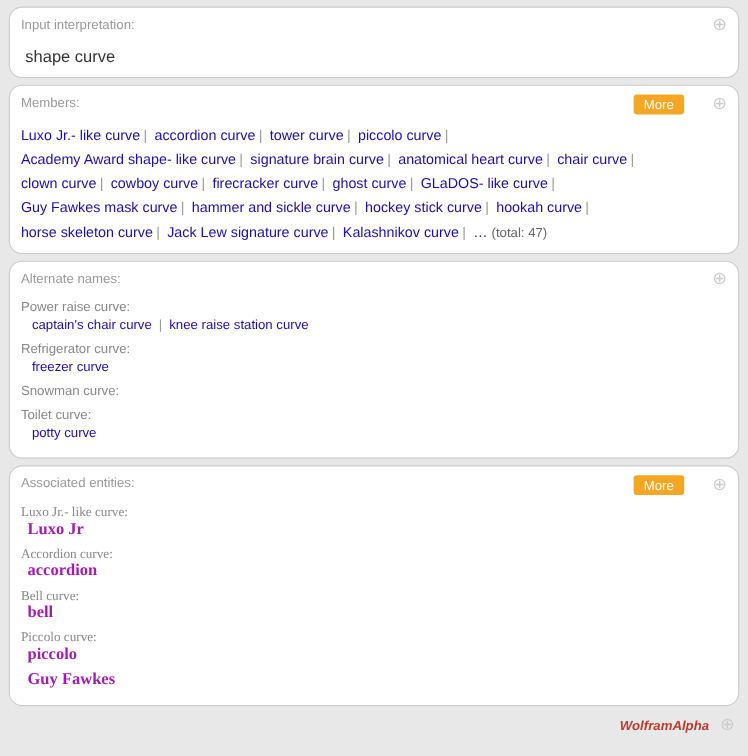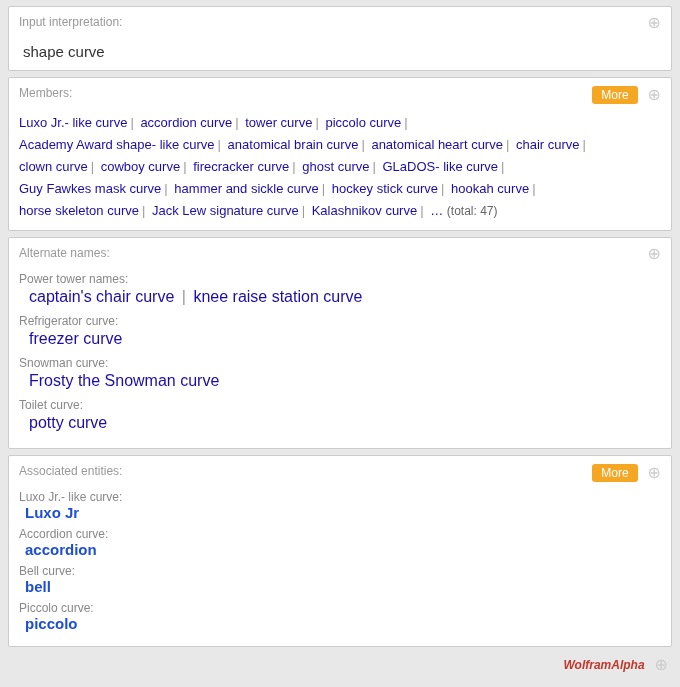--- a/index.html
+++ b/index.html
@@ -11,21 +11,21 @@
       width: 680px;
       min-height: 687px;
     }
 
     .section {
       background: #fff;
       border: 1px solid #ccc;
       margin: 6px 8px;
       padding: 8px 10px;
       position: relative;
-      border-radius: 2px;
+      border-radius: 12px;
     }
 
     .section-title {
       font-size: 12px;
       color: #999;
       margin-bottom: 6px;
     }
 
     .section-header {
       display: flex;
@@ -49,21 +49,21 @@
       color: #ccc;
       font-size: 16px;
       cursor: pointer;
       margin-left: 6px;
       line-height: 1;
     }
 
     .top-right {
       display: flex;
       align-items: center;
-      gap: 4px;
+      gap: 20px;
     }
 
     
     .input-value {
       font-size: 15px;
       color: #333;
       padding: 2px 0 2px 4px;
     }
 
     
@@ -90,42 +90,43 @@
     
     .alt-group {
       margin-bottom: 8px;
     }
     .alt-group-label {
       font-size: 12px;
       color: #888;
       margin-bottom: 2px;
     }
     .alt-group-values {
-      font-size: 16px;
+      font-size: 12px;
       color: #1a0dab;
       padding-left: 10px;
     }
     .alt-group-values a {
       color: #1a0dab;
       text-decoration: none;
       cursor: pointer;
     }
 
     
     .entity-group {
       margin-bottom: 6px;
+      font-family: Liberation Serif, serif;
     }
     .entity-label {
       font-size: 12px;
       color: #888;
     }
     .entity-value {
       font-size: 15px;
       font-weight: bold;
-      color: #1d4ed8;
+      color: #a21caf;
       padding-left: 6px;
     }
 
     
     .footer {
       text-align: right;
       padding: 4px 12px 6px;
       font-size: 12px;
       color: #999;
       display: flex;
@@ -157,21 +158,21 @@
       <button class="more-btn">More</button>
       <span class="plus-icon">⊕</span>
     </div>
   </div>
   <div class="members-text">
     <a>Luxo Jr.- like curve</a><span class="sep">|</span>
     <a>accordion curve</a><span class="sep">|</span>
     <a>tower curve</a><span class="sep">|</span>
     <a>piccolo curve</a><span class="sep">|</span><br>
     <a>Academy Award shape- like curve</a><span class="sep">|</span>
-    <a>anatomical brain curve</a><span class="sep">|</span>
+    <a>signature brain curve</a><span class="sep">|</span>
     <a>anatomical heart curve</a><span class="sep">|</span>
     <a>chair curve</a><span class="sep">|</span><br>
     <a>clown curve</a><span class="sep">|</span>
     <a>cowboy curve</a><span class="sep">|</span>
     <a>firecracker curve</a><span class="sep">|</span>
     <a>ghost curve</a><span class="sep">|</span>
     <a>GLaDOS- like curve</a><span class="sep">|</span><br>
     <a>Guy Fawkes mask curve</a><span class="sep">|</span>
     <a>hammer and sickle curve</a><span class="sep">|</span>
     <a>hockey stick curve</a><span class="sep">|</span>
@@ -184,40 +185,37 @@
   </div>
 </div>
 
 <div class="section">
   <div class="section-header">
     <span class="section-title">Alternate names:</span>
     <span class="plus-icon">⊕</span>
   </div>
 
   <div class="alt-group">
-    <div class="alt-group-label">Power tower names:</div>
+    <div class="alt-group-label">Power raise curve:</div>
     <div class="alt-group-values">
       <a>captain's chair curve</a>
       <span class="sep">|</span>
       <a>knee raise station curve</a>
     </div>
   </div>
 
   <div class="alt-group">
     <div class="alt-group-label">Refrigerator curve:</div>
     <div class="alt-group-values">
       <a>freezer curve</a>
     </div>
   </div>
 
   <div class="alt-group">
     <div class="alt-group-label">Snowman curve:</div>
-    <div class="alt-group-values">
-      <a>Frosty the Snowman curve</a>
-    </div>
   </div>
 
   <div class="alt-group">
     <div class="alt-group-label">Toilet curve:</div>
     <div class="alt-group-values">
       <a>potty curve</a>
     </div>
   </div>
 </div>
 
@@ -244,19 +242,20 @@
     <div class="entity-label">Bell curve:</div>
     <div class="entity-value">bell</div>
   </div>
 
   <div class="entity-group">
     <div class="entity-label">Piccolo curve:</div>
     <div class="entity-value">piccolo</div>
   </div>
 
   <div class="entity-group">
+    <div class="entity-value">Guy Fawkes</div>
   </div>
 </div>
 
 <div class="footer">
   <span class="wolfram-alpha">WolframAlpha</span>
   <span class="plus-icon">⊕</span>
 </div>
 
 </body></html>

